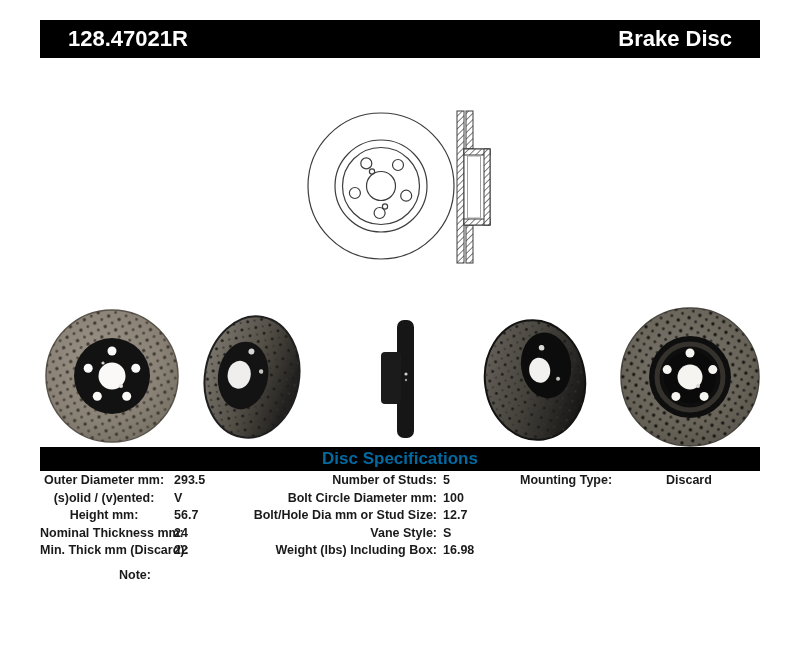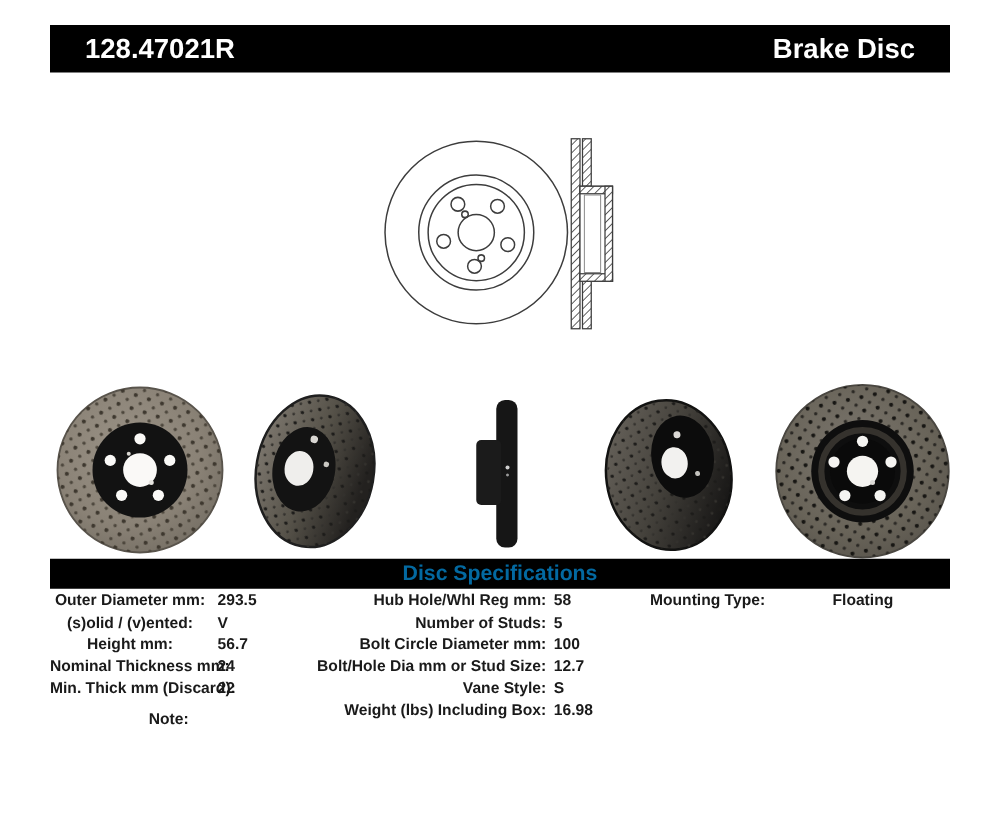--- a/index.html
+++ b/index.html
@@ -192,24 +192,20 @@
       <span class="spec-value">24</span>
     </div>
     <div class="spec-row">
       <span class="spec-label">Min. Thick mm (Discard):</span>
       <span class="spec-value">22</span>
     </div>
   </div>
 
   <div class="spec-col col-mid">
     <div class="spec-row">
-      <span class="spec-label">Hub Hole/Whl Reg mm:</span>
-      <span class="spec-value">58</span>
-    </div>
-    <div class="spec-row">
       <span class="spec-label">Number of Studs:</span>
       <span class="spec-value">5</span>
     </div>
     <div class="spec-row">
       <span class="spec-label">Bolt Circle Diameter mm:</span>
       <span class="spec-value">100</span>
     </div>
     <div class="spec-row">
       <span class="spec-label">Bolt/Hole Dia mm or Stud Size:</span>
       <span class="spec-value">12.7</span>
@@ -220,19 +216,19 @@
     </div>
     <div class="spec-row">
       <span class="spec-label">Weight (lbs) Including Box:</span>
       <span class="spec-value">16.98</span>
     </div>
   </div>
 
   <div class="spec-col col-right">
     <div class="spec-row">
       <span class="spec-label">Mounting Type:</span>
-      <span class="spec-value">Floating</span>
+      <span class="spec-value">Discard</span>
     </div>
   </div>
 
   <div class="note">Note:</div>
 
 </div>
 
 </body></html>

